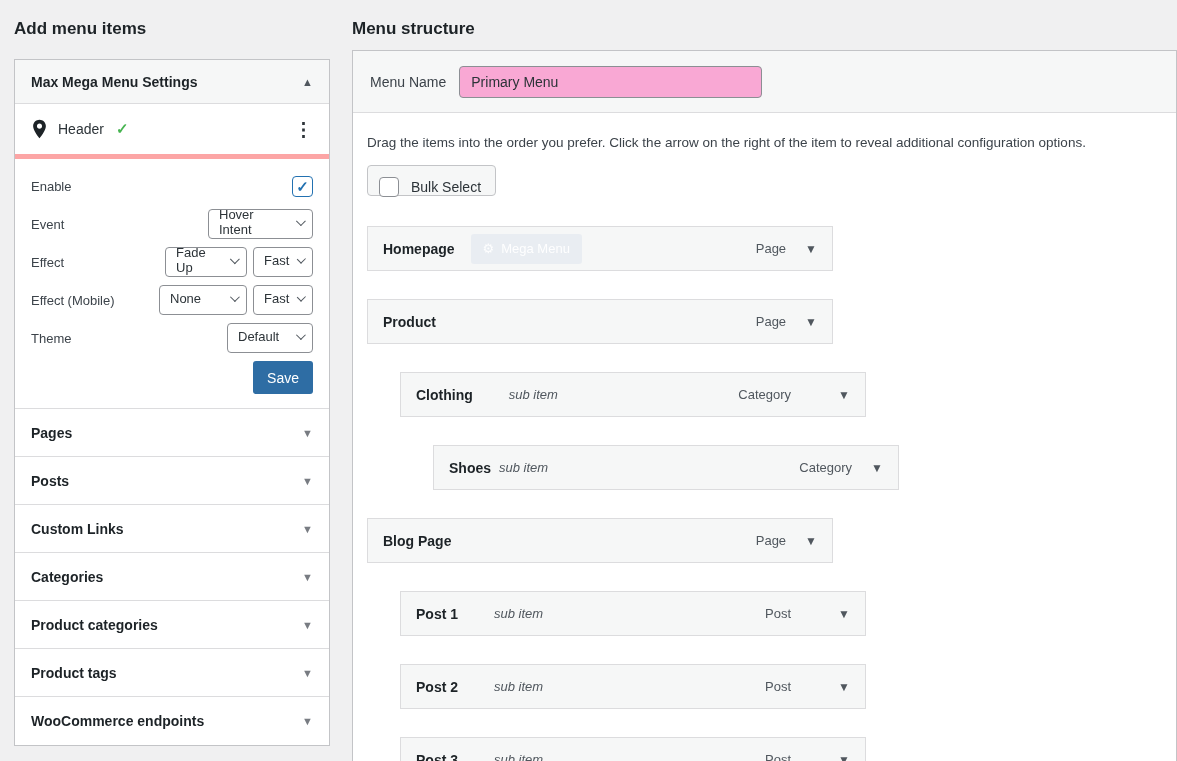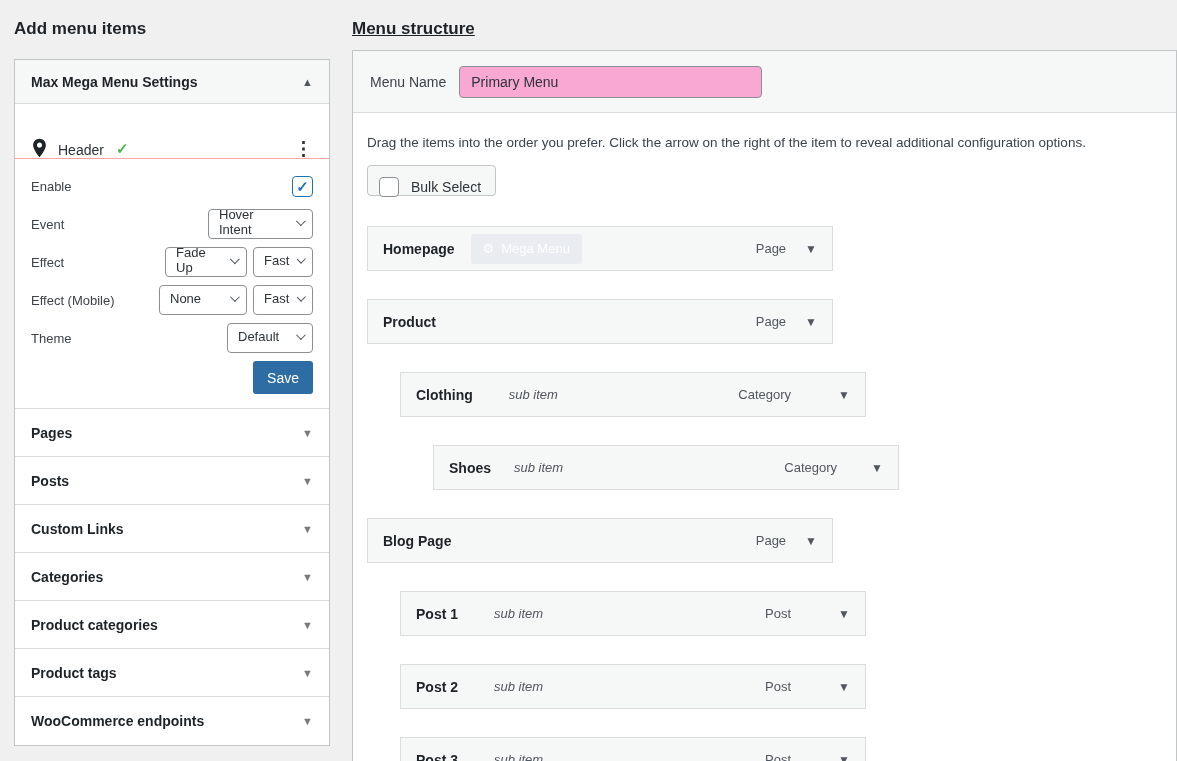--- a/index.html
+++ b/index.html
@@ -21,22 +21,22 @@
     margin-top:21px; background:#fff; border:1px solid #c3c4c7;
   }
   .box-header {
     height:44px; background:#f6f7f7; border-bottom:1px solid #dcdcde;
     display:flex; align-items:center; padding:0 16px; cursor:pointer;
   }
   .box-header .hdr-label { font-size:14px; font-weight:700; color:#1d2327; }
   .tri-up { margin-left:auto; color:#50575e; font-size:11px; }
   .tri-down { margin-left:auto; color:#787c82; font-size:11px; }
   .location-row {
-    height:55px; background:#fff; border-bottom:1px solid #fca5a5;
-    display:flex; align-items:flex-end; padding:0 16px;
+    height:55px; background:#fff; border-bottom:5px solid #fca5a5;
+    display:flex; align-items:center; padding:0 16px;
   }
   .pin-icon { width:17px; height:20px; margin-right:10px; flex:0 0 auto; }
   .loc-label { font-size:14px; color:#2c3338; }
   .check-mark { color:#46b450; font-weight:700; font-size:15px; margin-left:12px; }
   .ellipsis { margin-left:auto; color:#2c3338; font-size:19px; font-weight:700; line-height:1; letter-spacing:0; cursor:pointer; }
   .settings-area { padding:16px 16px 0; height:250px; border-bottom:1px solid #dcdcde; }
   .s-row { display:flex; align-items:center; height:30px; margin-bottom:8px; }
   .s-row.enable { height:22px; margin-bottom:12px; }
   .s-label { font-size:13px; color:#3c434a; }
   .s-controls { margin-left:auto; display:flex; gap:6px; }
@@ -62,21 +62,21 @@
     height:33px; padding:0 14px; font-size:14px; font-family:inherit; cursor:pointer;
   }
   .acc-row {
     height:48px; background:#fff; border-bottom:1px solid #dcdcde;
     display:flex; align-items:center; padding:0 16px; cursor:pointer;
   }
   .acc-row:last-child { border-bottom:none; }
   .acc-label { font-size:14px; font-weight:700; color:#1d2327; }
   
   .main-col { position:absolute; left:352px; top:0; right:0; bottom:0; }
-  .main-col .panel-title { margin:19px 12px 0 0;text-decoration:underline; }
+  .main-col .panel-title { margin:19px 12px 0 0; }
   .menu-box {
     position:absolute; top:50px; left:0; right:0; bottom:-2px;
     background:#fff; border:1px solid #c3c4c7;
   }
   .name-bar {
     height:62px; background:#f6f7f7; border-bottom:1px solid #dcdcde;
     display:flex; align-items:center; padding:0 17px; gap:13px;
   }
   .name-label { font-size:14px; color:#3c434a; }
   .name-input {
@@ -97,21 +97,21 @@
   .bulk-btn .bulk-label { font-size:14px; color:#2c3338; }
   .bulk-top { margin-bottom:30px; }
   .bulk-bottom { margin-top:15px; }
   .menu-list { }
   .menu-item {
     width:466px; height:45px; background:#f6f7f7; border:1px solid #dcdcde;
     display:flex; align-items:center; padding:0 15px; margin-bottom:28px;
     cursor:move;
   }
   .menu-item.d1 { margin-left:33px;gap:28px; }
-  .menu-item.d2 { margin-left:66px;gap:15px; }
+  .menu-item.d2 { margin-left:66px; }
   .mi-title { font-size:14px; font-weight:700; color:#1d2327; }
   .mi-sub { font-size:13px; font-style:italic; color:#50575e; margin-left:8px; }
   .mega-btn {
     display:inline-flex; align-items:center; gap:7px; margin-left:16px;
     background:#e9edf2; border:none; border-radius:3px; height:30px; padding:0 12px;
     color:rgba(255,255,255,0.95); font-size:13px; font-family:inherit; cursor:pointer;
   }
   .mega-btn .gear { font-size:13px; color:rgba(255,255,255,0.9); }
   .spacer { flex:1; }
   .mi-type { font-size:13px; color:#50575e; }

